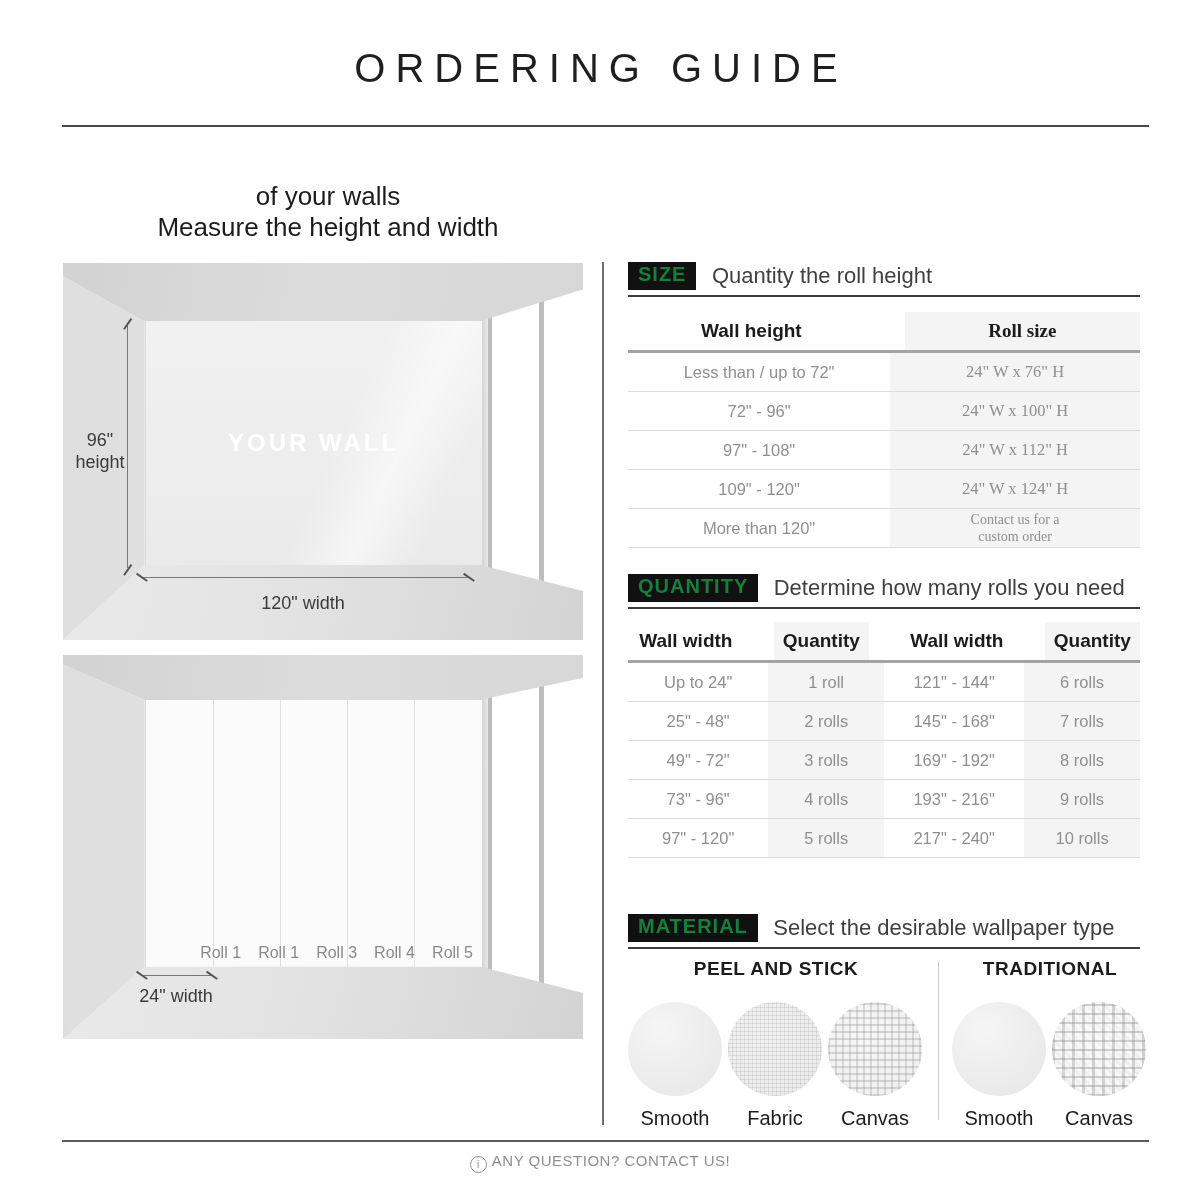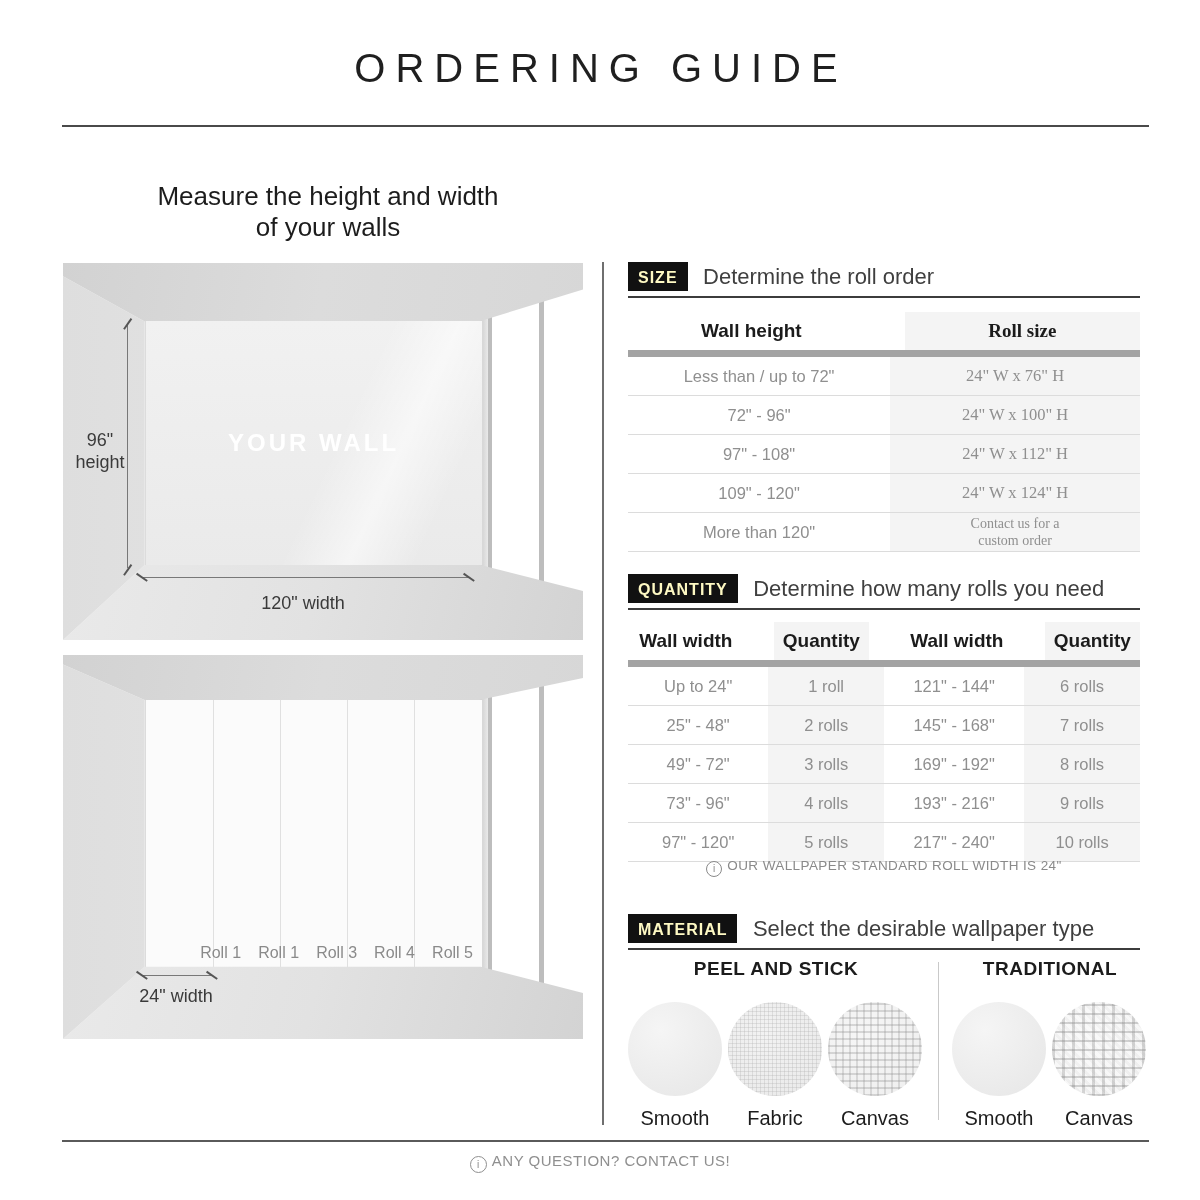--- a/index.html
+++ b/index.html
@@ -71,30 +71,30 @@
   .w-dim{left:160px;top:330px;width:160px;}
   .w-dim2{left:40px;top:331px;width:146px;}
 
   
   .example{position:absolute;left:62px;top:1063px;border-left:2px solid #6e6e6e;
            padding:2px 0 4px 15px;font-size:17px;line-height:20px;color:#2e2e2e;}
 
   
   .sec-header{position:absolute;left:628px;width:512px;border-bottom:2px solid #3c3c3c;
               padding-bottom:5px;white-space:nowrap;}
-  .badge{display:inline-block;background:#111111;color:#fef9c3;font-size:16px;font-weight:700;
-         letter-spacing:1px;padding:7px 10px 4px 10px;vertical-align:middle;}
+  .badge{display:inline-block;background:#111111;color:#15803d;font-size:20px;font-weight:700;
+         letter-spacing:1px;padding:1px 10px 4px 10px;vertical-align:middle;}
   .sec-desc{display:inline-block;margin-left:11px;font-size:22px;color:#3f3f3f;vertical-align:middle;}
   .size-header{top:262px;} .qty-header{top:574px;} .mat-header{top:914px;}
 
   
   .tbl{position:absolute;left:628px;width:512px;}
   .size-tbl{top:312px;} .qty-tbl{top:622px;}
   .trow{display:flex;align-items:center;border-bottom:1px solid #dcdcdc;}
-  .thead{border-bottom:7px solid #a3a3a3;gap:30px;}
+  .thead{border-bottom:3px solid #a3a3a3;gap:30px;}
   .size-tbl .thead{height:30px;} .size-tbl .trow{height:38px;}
   .qty-tbl .thead{height:32px;align-items:center;} .qty-tbl .trow{height:38px;}
   .trow div{text-align:center;}
   .size-tbl .c1{width:51.2%;} .size-tbl .c2{width:48.8%;background:#f4f4f4;height:100%;
                 display:flex;align-items:center;justify-content:center;font-family:Liberation Serif, serif;}
   .qty-tbl .c1{width:27.4%;} .qty-tbl .c2{width:22.6%;background:#f4f4f4;height:100%;
                display:flex;align-items:center;justify-content:center;}
   .qty-tbl .c3{width:27.4%;} .qty-tbl .c4{width:22.6%;background:#f4f4f4;height:100%;
                display:flex;align-items:center;justify-content:center;}
   .hcell{font-size:19px;font-weight:600;color:#1b1b1b;}
@@ -140,22 +140,22 @@
 </style>
 </head>
 <body>
 
 <div class="page">
 
   <div class="title">ORDERING GUIDE</div>
   <div class="rule title-rule"></div>
 
   <div class="left-heading">
+    <div>of your walls</div>
     <div>Measure the height and width</div>
-    <div>of your walls</div>
   </div>
 
   <div class="room room1">
     <div class="win-wall">
       <div class="win-panes"></div>
       <div class="win-jamb"></div>
     </div>
     <div class="ceiling"></div>
     <div class="sidewall"></div>
     <div class="backwall">
@@ -195,21 +195,21 @@
     <div class="hline"></div>
     <div class="dim-label w-dim2">24" width</div>
   </div>
 
 
   <div class="col-divider"></div>
 
 
   <div class="sec-header size-header">
     <span class="badge">SIZE</span>
-    <span class="sec-desc">Determine the roll order</span>
+    <span class="sec-desc">Quantity the roll height</span>
   </div>
 
   <div class="tbl size-tbl">
     <div class="trow thead">
       <div class="c1 hcell">Wall height</div>
       <div class="c2 hcell">Roll size</div>
     </div>
     <div class="trow">
       <div class="c1 vcell">Less than / up to 72"</div>
       <div class="c2 vcell">24" W x 76" H</div>
@@ -271,23 +271,20 @@
       <div class="c4 vcell">9 rolls</div>
     </div>
     <div class="trow">
       <div class="c1 vcell">97" - 120"</div>
       <div class="c2 vcell">5 rolls</div>
       <div class="c3 vcell">217" - 240"</div>
       <div class="c4 vcell">10 rolls</div>
     </div>
   </div>
 
-  <div class="note">
-    <span class="info-icon">i</span><span>OUR WALLPAPER STANDARD ROLL WIDTH IS 24"</span>
-  </div>
 
   <div class="sec-header mat-header">
     <span class="badge">MATERIAL</span>
     <span class="sec-desc">Select the desirable wallpaper type</span>
   </div>
 
   <div class="mat-group mat-g1">
     <div class="mat-title">PEEL AND STICK</div>
     <div class="swatch-row">
       <div class="swatch tex-smooth"></div>

